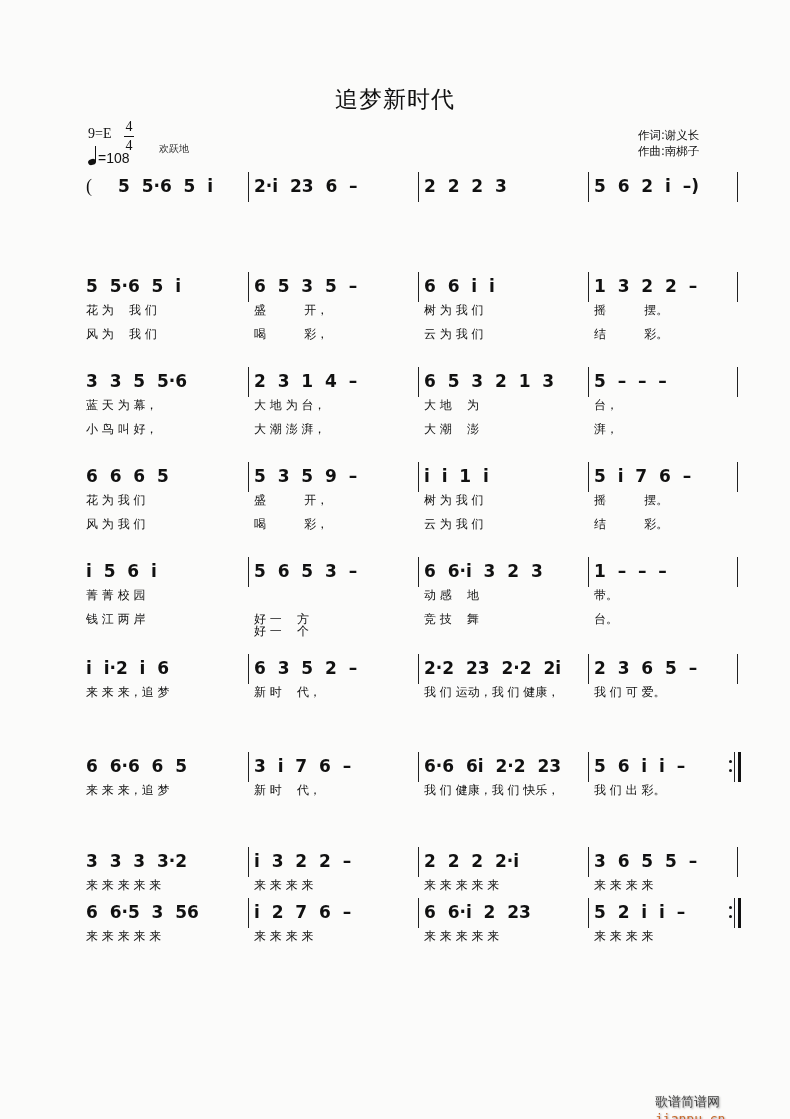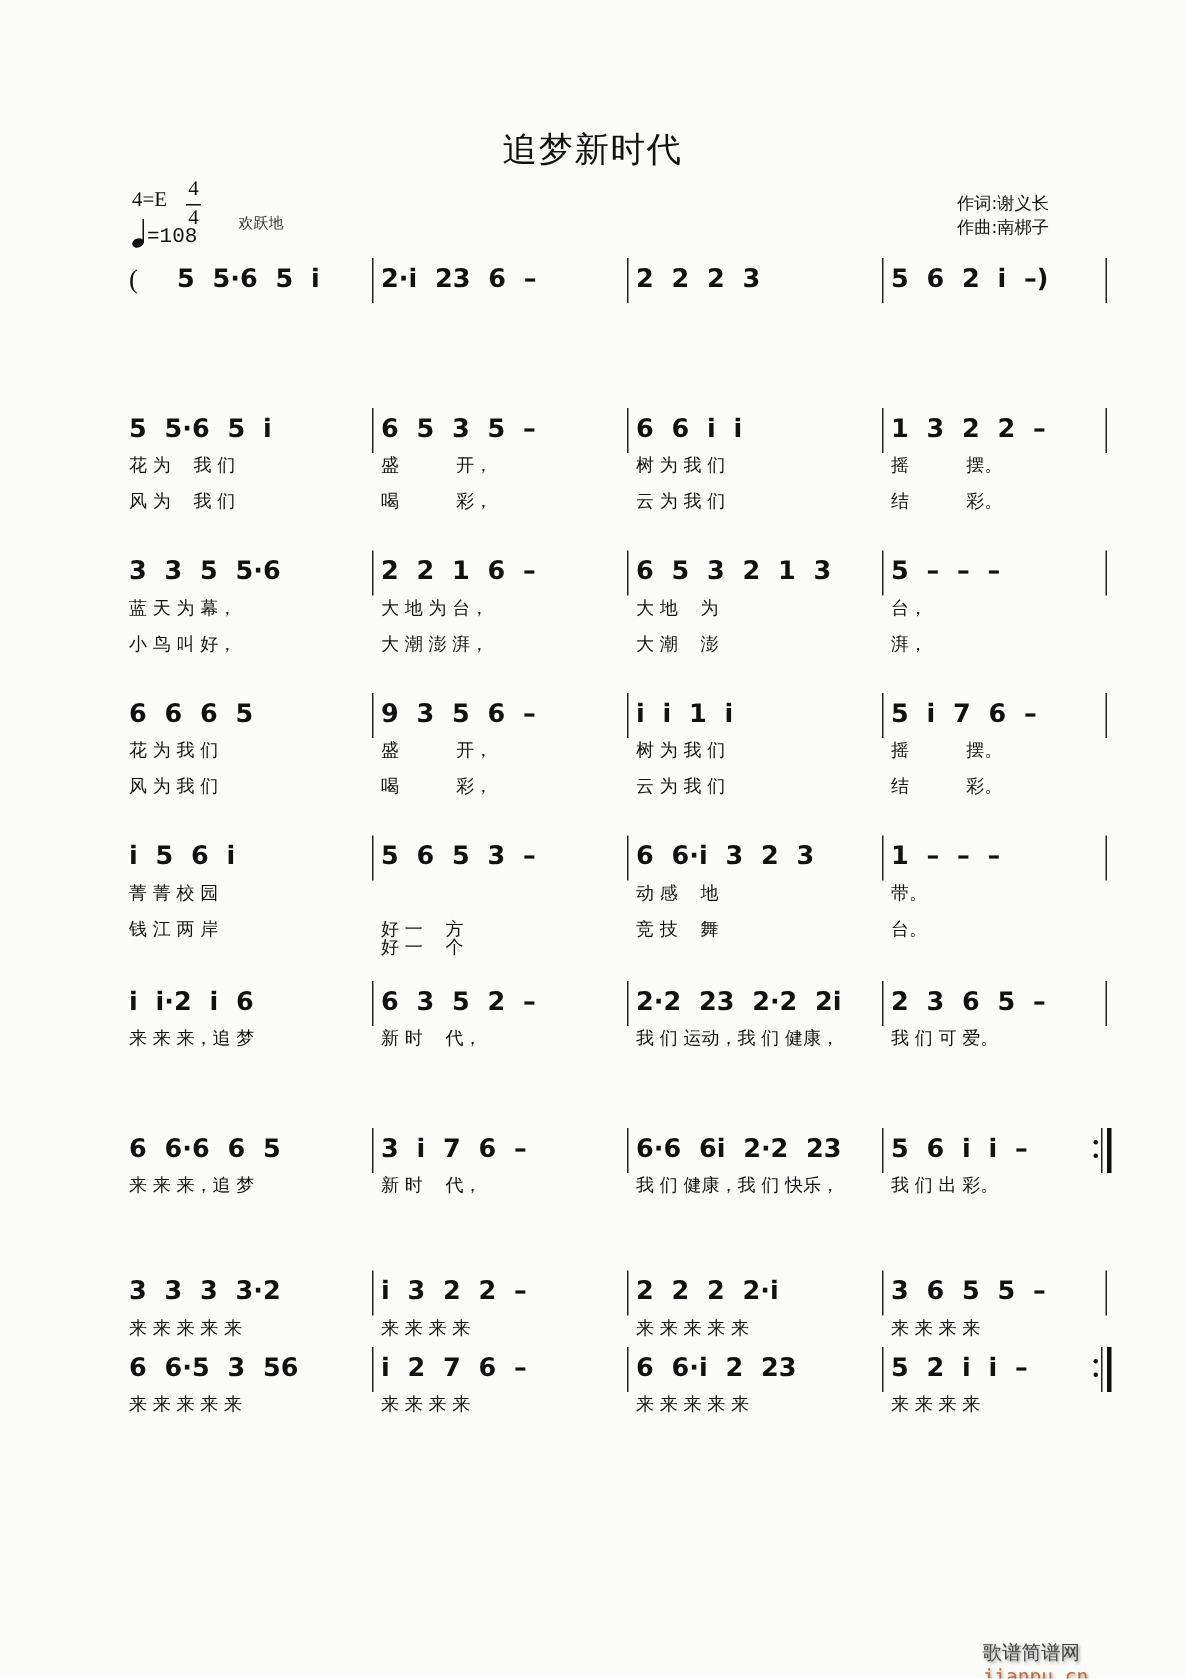--- a/index.html
+++ b/index.html
@@ -8,21 +8,21 @@
     background:#fbfbfa;
     font-family:"DejaVu Sans", sans-serif; color:#111;
   }
   .title {
     position:absolute; top:84px; left:0; width:790px; text-align:center;
     font-size:23px; font-family:"DejaVu Sans", sans-serif; letter-spacing:1px; color:#111;
   }
   .key { position:absolute; left:88px; top:126px; font-family:"Liberation Serif", serif; font-size:14px; }
   .timesig { position:absolute; left:124px; top:119px; font-family:"Liberation Serif", serif; font-size:14px; text-align:center; line-height:16px; }
   .timesig .bar { display:block; border-top:1px solid #111; width:10px; margin:1px auto; }
-  .tempo { position:absolute; left:88px; top:150px; font-family:Liberation Mono, monospace; font-size:14px; }
+  .tempo { position:absolute; left:88px; top:150px; font-family:Liberation Sans, sans-serif; font-size:14px; }
   .tempo .note { display:inline-block; position:relative; width:10px; height:16px; vertical-align:bottom; }
   .tempo .note::before { content:""; position:absolute; left:7px; top:-4px; width:1px; height:16px; background:#111; }
   .tempo .note::after { content:""; position:absolute; left:0; top:9px; width:8px; height:6px; border-radius:50%; background:#111; transform:rotate(-20deg); }
   .expression { position:absolute; left:159px; top:142px; font-size:10px; color:#333; }
   .credits { position:absolute; left:638px; top:127px; font-size:11.5px; line-height:16px; color:#111; }
 
   .row { position:absolute; left:0; width:790px; }
   .barline { position:absolute; width:1px; background:#222; }
   .paren { position:absolute; font-size:18px; font-family:"Liberation Serif", serif; }
   .lyric { position:absolute; font-size:12px; color:#111; white-space:pre; }
@@ -30,21 +30,21 @@
   .repeat-end .b1 { position:absolute; left:5px; width:1px; background:#222; }
   .repeat-end .b2 { position:absolute; left:9px; width:3px; background:#111; }
   .repeat-end .d { position:absolute; left:0; width:3px; height:3px; border-radius:50%; background:#111; }
   .watermark { position:absolute; left:655px; top:1093px; font-size:13px; color:#444; text-shadow:1px 1px 2px #999; }
   .watermark .url { color:#c8682a; font-family:"DejaVu Sans Mono", monospace; }
 </style>
 </head>
 <body>
 
 <div class="title">追梦新时代</div>
-<div class="key">4=E</div>
+<div class="key">9=E</div>
 <div class="timesig">
   <span>4</span>
   <span class="bar"></span>
   <span>4</span>
 </div>
 <div class="tempo">
   <span class="note"></span><span>=108</span>
 </div>
 <div class="expression">欢跃地</div>
 <div class="credits">
@@ -81,39 +81,39 @@
       <div class="lyric" style="left: 254px; top: 46px;">喝          彩，</div>
       <div class="lyric" style="left: 424px; top: 46px;">云 为 我 们</div>
       <div class="lyric" style="left: 594px; top: 46px;">结          彩。</div>
     </div>
     <div class="row" style="top: 375px; height: 80px;">
       <div class="barline" style="left: 248px; top: -8px; height: 30px;"></div>
       <div class="barline" style="left: 418px; top: -8px; height: 30px;"></div>
       <div class="barline" style="left: 588px; top: -8px; height: 30px;"></div>
       <div class="barline" style="left: 737px; top: -8px; height: 30px;"></div>
       <div style="position: absolute; left: 86px; top: -4px; font-weight: bold; font-size: 17px; white-space: pre; font-family: &quot;DejaVu Sans&quot;, sans-serif;">3  3  5  5·6</div>
-      <div style="position: absolute; left: 254px; top: -4px; font-weight: bold; font-size: 17px; white-space: pre; font-family: &quot;DejaVu Sans&quot;, sans-serif;">2  2  1  6  –</div>
+      <div style="position: absolute; left: 254px; top: -4px; font-weight: bold; font-size: 17px; white-space: pre; font-family: &quot;DejaVu Sans&quot;, sans-serif;">2  3  1  4  –</div>
       <div style="position: absolute; left: 424px; top: -4px; font-weight: bold; font-size: 17px; white-space: pre; font-family: &quot;DejaVu Sans&quot;, sans-serif;">6  5  3  2  1  3</div>
       <div style="position: absolute; left: 594px; top: -4px; font-weight: bold; font-size: 17px; white-space: pre; font-family: &quot;DejaVu Sans&quot;, sans-serif;">5  –  –  –</div>
       <div class="lyric" style="left: 86px; top: 22px;">蓝 天 为 幕，</div>
       <div class="lyric" style="left: 254px; top: 22px;">大 地 为 台，</div>
       <div class="lyric" style="left: 424px; top: 22px;">大 地    为</div>
       <div class="lyric" style="left: 594px; top: 22px;">台，</div>
       <div class="lyric" style="left: 86px; top: 46px;">小 鸟 叫 好，</div>
       <div class="lyric" style="left: 254px; top: 46px;">大 潮 澎 湃，</div>
       <div class="lyric" style="left: 424px; top: 46px;">大 潮    澎</div>
       <div class="lyric" style="left: 594px; top: 46px;">湃，</div>
     </div>
     <div class="row" style="top: 470px; height: 80px;">
       <div class="barline" style="left: 248px; top: -8px; height: 30px;"></div>
       <div class="barline" style="left: 418px; top: -8px; height: 30px;"></div>
       <div class="barline" style="left: 588px; top: -8px; height: 30px;"></div>
       <div class="barline" style="left: 737px; top: -8px; height: 30px;"></div>
       <div style="position: absolute; left: 86px; top: -4px; font-weight: bold; font-size: 17px; white-space: pre; font-family: &quot;DejaVu Sans&quot;, sans-serif;">6  6  6  5</div>
-      <div style="position: absolute; left: 254px; top: -4px; font-weight: bold; font-size: 17px; white-space: pre; font-family: &quot;DejaVu Sans&quot;, sans-serif;">9  3  5  6  –</div>
+      <div style="position: absolute; left: 254px; top: -4px; font-weight: bold; font-size: 17px; white-space: pre; font-family: &quot;DejaVu Sans&quot;, sans-serif;">5  3  5  9  –</div>
       <div style="position: absolute; left: 424px; top: -4px; font-weight: bold; font-size: 17px; white-space: pre; font-family: &quot;DejaVu Sans&quot;, sans-serif;">i  i  1  i</div>
       <div style="position: absolute; left: 594px; top: -4px; font-weight: bold; font-size: 17px; white-space: pre; font-family: &quot;DejaVu Sans&quot;, sans-serif;">5  i  7  6  –</div>
       <div class="lyric" style="left: 86px; top: 22px;">花 为 我 们</div>
       <div class="lyric" style="left: 254px; top: 22px;">盛          开，</div>
       <div class="lyric" style="left: 424px; top: 22px;">树 为 我 们</div>
       <div class="lyric" style="left: 594px; top: 22px;">摇          摆。</div>
       <div class="lyric" style="left: 86px; top: 46px;">风 为 我 们</div>
       <div class="lyric" style="left: 254px; top: 46px;">喝          彩，</div>
       <div class="lyric" style="left: 424px; top: 46px;">云 为 我 们</div>
       <div class="lyric" style="left: 594px; top: 46px;">结          彩。</div>

